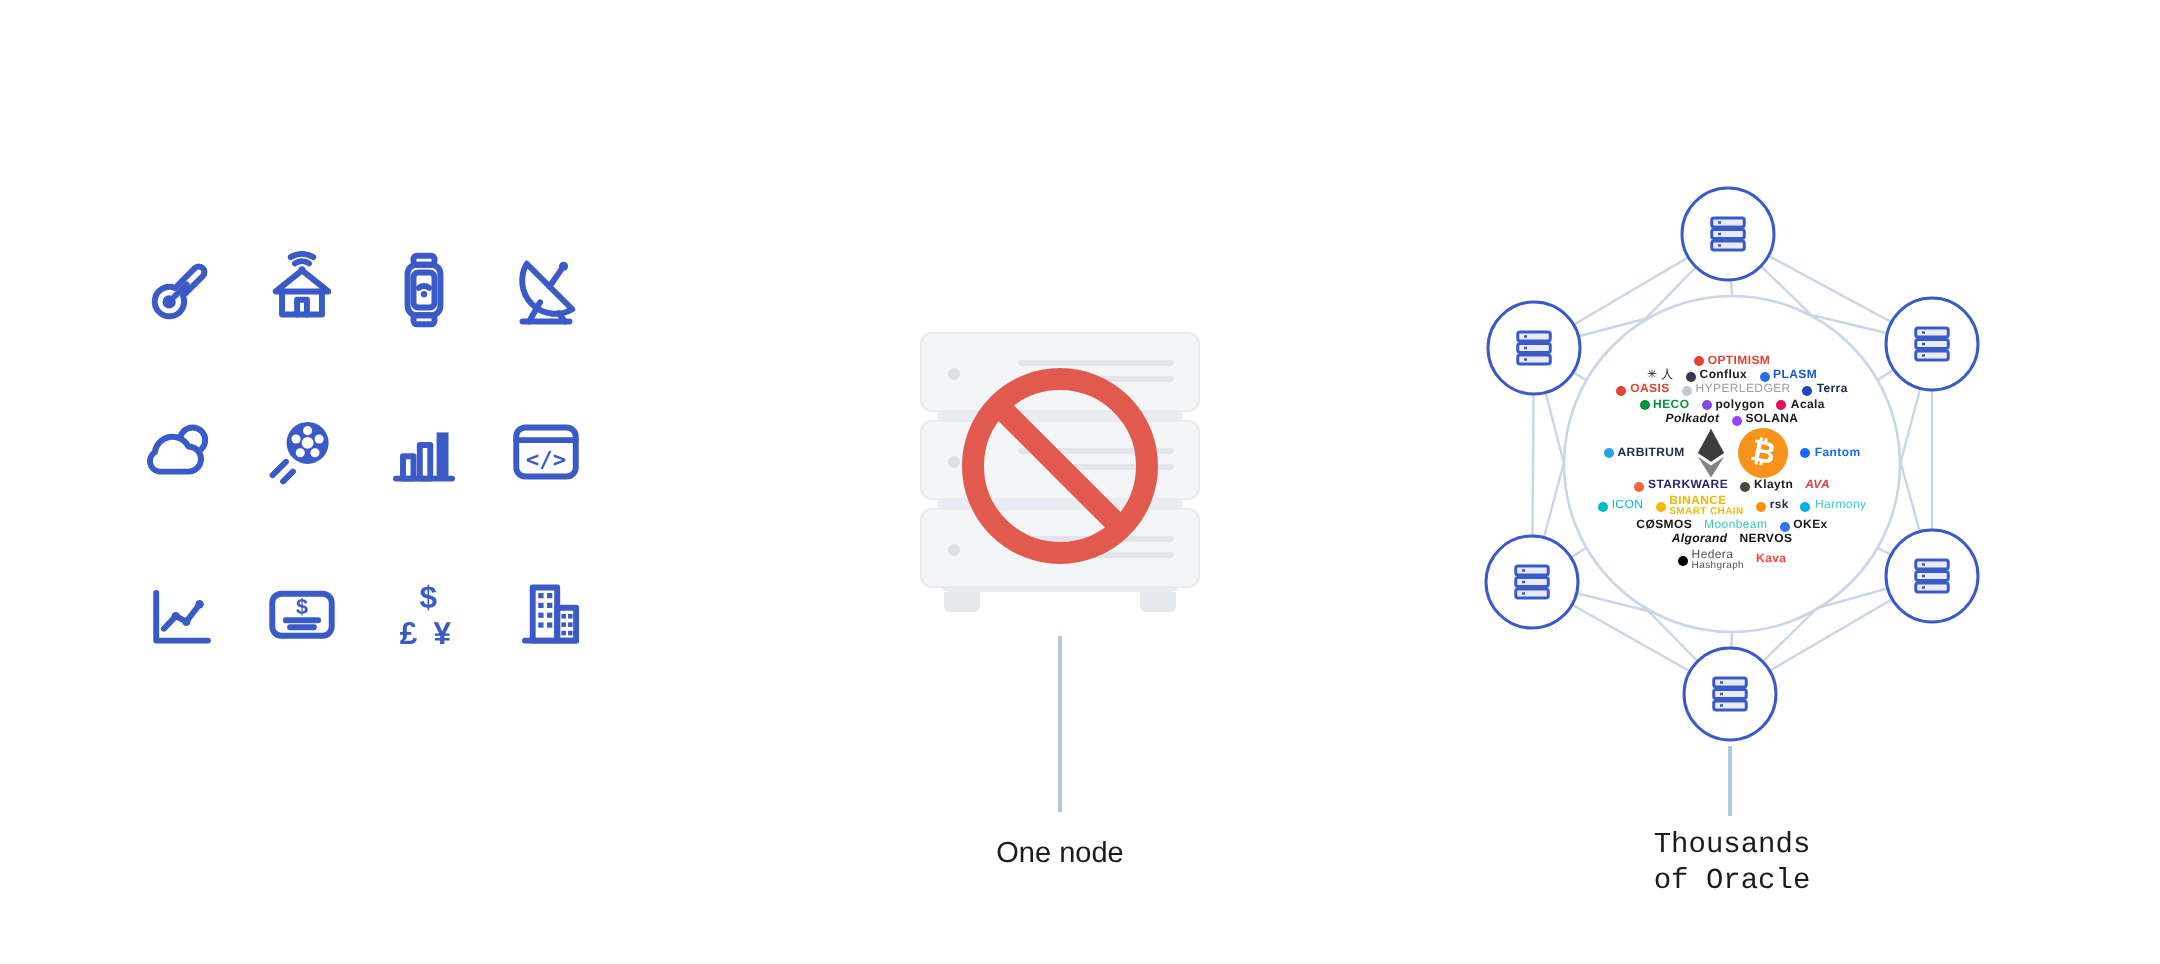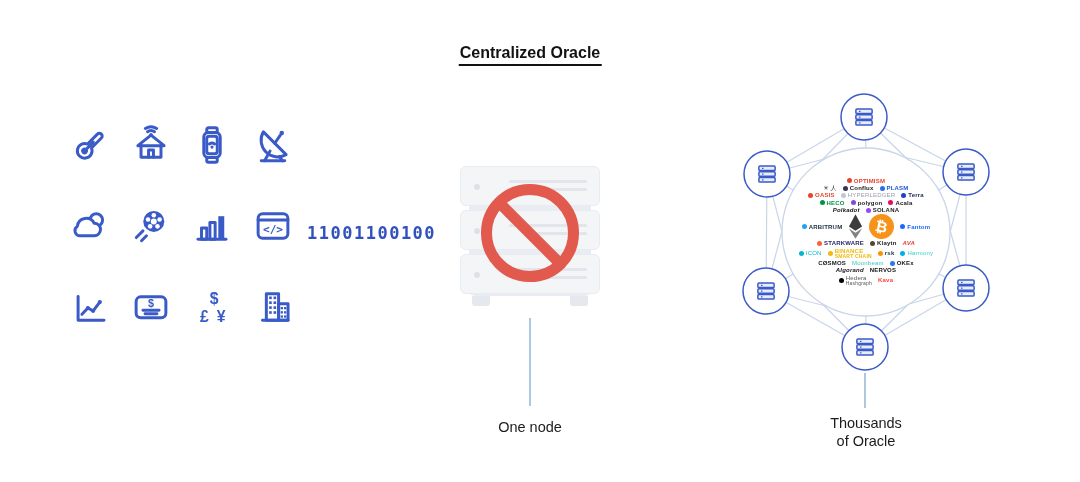--- a/index.html
+++ b/index.html
@@ -30,23 +30,23 @@
   .foot.l{left:12px;} .foot.r{right:12px;}
   .no-sign{position:absolute;left:481px;top:184px;width:98px;height:98px;border:11px solid #E2594E;
            border-radius:50%;box-sizing:border-box;}
   .no-sign .bar{position:absolute;left:-2px;top:50%;margin-top:-5.5px;width:80px;height:11px;
                 background:#E2594E;transform:rotate(45deg);}
   
   .drop-line{position:absolute;width:2px;background:#AEC9DD;}
   .drop-line.one{left:529px;top:318px;height:88px;}
   .drop-line.many{left:864px;top:373px;height:35px;}
   .caption{position:absolute;transform:translateX(-50%);font-size:14.5px;color:#1b1b1b;
-           text-align:center;line-height:1.25;white-space:nowrap;}
+           text-align:left;line-height:1.25;white-space:nowrap;}
   .caption.one{left:530px;top:418px;}
-  .caption.many{left:866px;top:414px;}
+  .caption.many{left:866px;top:414px;font-family:Liberation Mono, monospace;}
   
   .net{position:absolute;left:718px;top:80px;width:300px;height:302px;}
   .net line{stroke:#C9D5E8;stroke-width:1.2;}
   .net .hub{fill:#ffffff;stroke:#C9D5E8;stroke-width:1.3;}
   .net .node-c{fill:#ffffff;stroke:#3A5BC7;stroke-width:1.5;}
   
   .logo-cloud{position:absolute;left:782px;top:148px;width:168px;height:168px;border-radius:50%;
               display:flex;flex-direction:column;align-items:center;justify-content:center;gap:1px;}
   .logo-row{display:flex;align-items:center;justify-content:center;gap:6px;}
   .chip{display:inline-flex;align-items:center;gap:2px;font-size:6px;line-height:1.05;white-space:nowrap;}
@@ -165,21 +165,20 @@
         </g>
         <g stroke="#3A5BC7" stroke-width="1">
           <line x1="8" y1="7.4" x2="9.2" y2="7.4"></line>
           <line x1="8" y1="12" x2="9.2" y2="12"></line>
           <line x1="8" y1="16.6" x2="9.2" y2="16.6"></line>
         </g>
       </symbol>
     </defs>
   </svg>
 
-  <div class="col-title" style="left:530px">Centralized Oracle</div>
 
   <div class="icon-grid">
       <div class="icon-cell">
         <svg class="ds-icon" viewBox="0 0 24 24">
           <use href="#sym-thermometer-icon"></use>
         </svg>
       </div>
       <div class="icon-cell">
         <svg class="ds-icon" viewBox="0 0 24 24">
           <use href="#sym-smart-home-icon"></use>
@@ -230,21 +229,20 @@
           <use href="#sym-currency-exchange-icon"></use>
         </svg>
       </div>
       <div class="icon-cell">
         <svg class="ds-icon" viewBox="0 0 24 24">
           <use href="#sym-buildings-icon"></use>
         </svg>
       </div>
     </div>
 
-  <div class="binary left">11001100100</div>
 
   <div class="server">
     <div class="backpanel"></div>
     <div class="srv-unit">
         <span class="srv-dot"></span>
         <span class="srv-line a"></span>
         <span class="srv-line b"></span>
       </div>
     <div class="srv-unit">
         <span class="srv-dot"></span>

